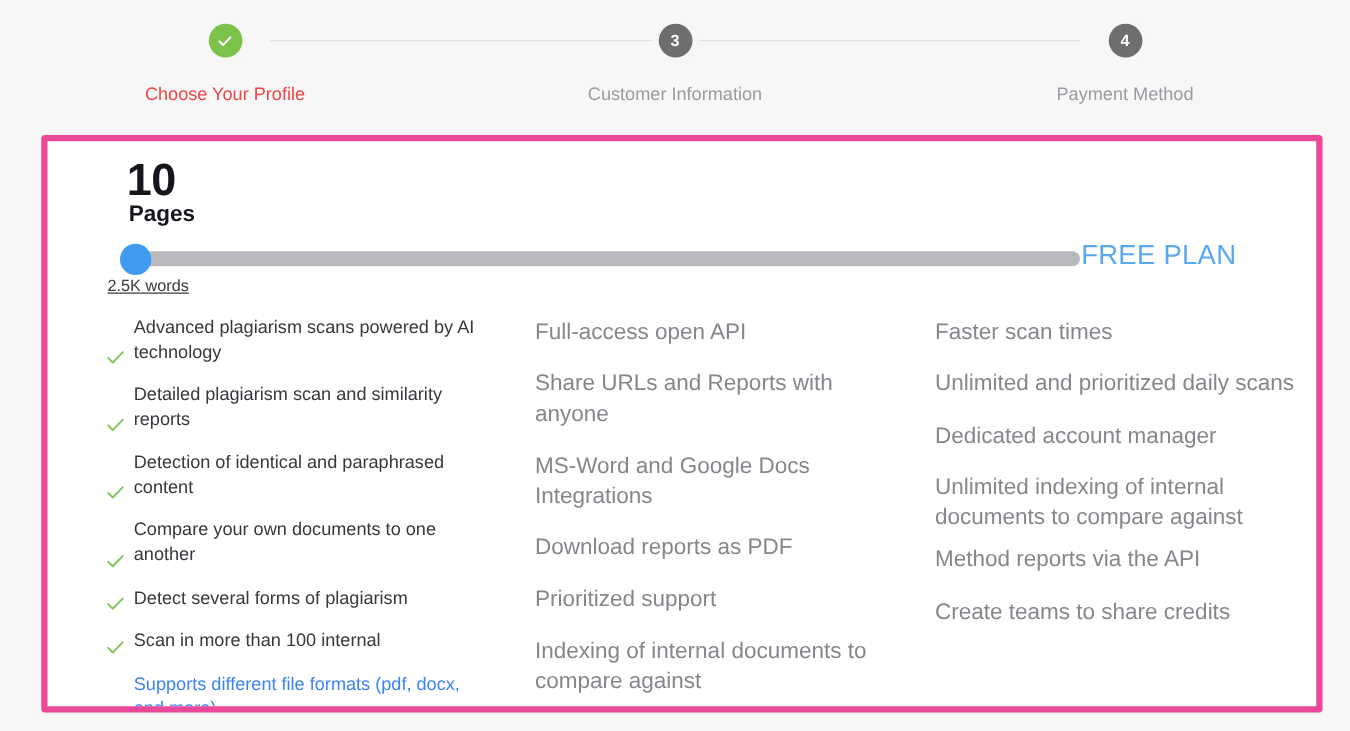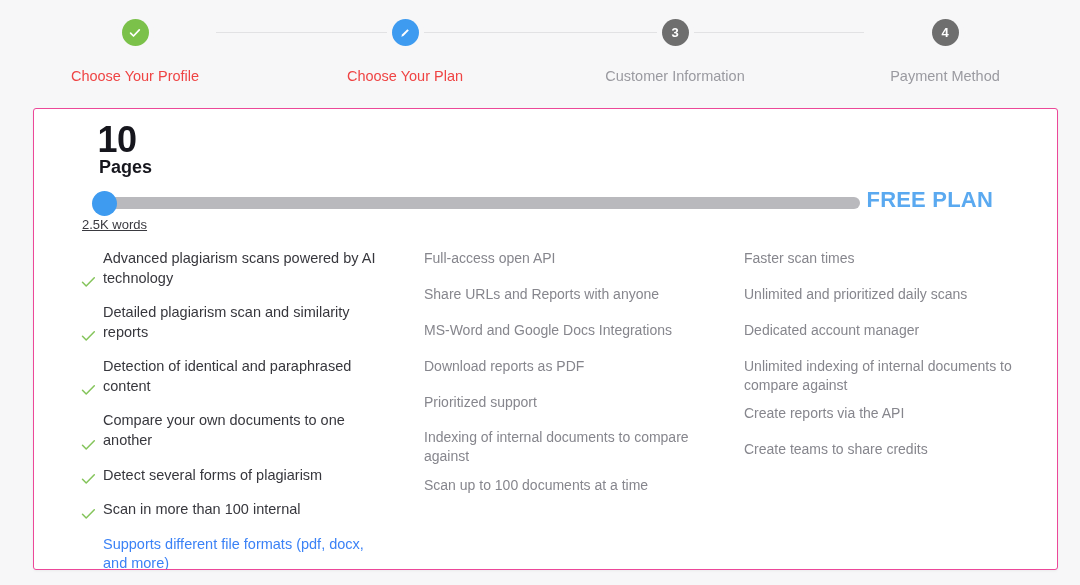--- a/index.html
+++ b/index.html
@@ -89,21 +89,21 @@
   .step-label.muted { color: #9a9aa0; }
 
   
   .card {
     position: absolute;
     left: 33px;
     top: 108px;
     width: 1025px;
     height: 462px;
     background: #ffffff;
-    border: 1px solid #ec4899;
+    border: 5px solid #ec4899;
     border-radius: 3px;
     box-shadow: 0 1px 3px rgba(0,0,0,0.05);
     overflow: hidden;
   }
 
   
   .plan-head {
     position: relative;
     padding: 14px 0 0 0;
   }
@@ -169,21 +169,21 @@
     font-size: 13px;
     color: #3a3a40;
     text-decoration: underline;
   }
 
   .plan-name {
     position: absolute;
     right: 64px;
     top: 78px;
     font-size: 22px;
-    font-weight: bold;
+    font-weight: normal;
     color: #5aa9f0;
     letter-spacing: 0.2px;
   }
 
   
   .features {
     position: absolute;
     left: 0;
     top: 140px;
     width: 100%;
@@ -216,21 +216,21 @@
   .feat-text {
     font-size: 14.5px;
     color: #37373d;
   }
 
   .feat.off .feat-text { color: #3b82f6; }
 
   .col-2 .feat, .col-3 .feat { margin-bottom: 17px; }
 
   .col-2 .feat-text, .col-3 .feat-text {
-    font-size: 14px;
+    font-size: 18px;
     color: #86868d;
   }
 
   .feat.tight { margin-bottom: 10px; }
 
   
   .watermark {
     position: absolute;
     right: 22px;
     bottom: 10px;
@@ -262,30 +262,20 @@
       <div class="step-circle done">
         <span>
           <svg width="14" height="14" viewBox="0 0 14 14">
             <path d="M2.6 7.2 L5.5 10 L11.3 3.9" fill="none" stroke="#ffffff" stroke-width="1.7" stroke-linecap="round" stroke-linejoin="round"></path>
           </svg>
         </span>
       </div>
       <div class="step-label">Choose Your Profile</div>
     </div>
 
-    <div class="step">
-      <div class="step-circle current">
-        <span>
-          <svg width="14" height="14" viewBox="0 0 14 14">
-            <path d="M3.3 10.7 L4.0 8.6 L9.4 3.2 L10.8 4.6 L5.4 10.0 Z" fill="#ffffff"></path>
-          </svg>
-        </span>
-      </div>
-      <div class="step-label">Choose Your Plan</div>
-    </div>
 
     <div class="step">
       <div class="step-circle pending">
         <span>3</span>
       </div>
       <div class="step-label muted">Customer Information</div>
     </div>
 
     <div class="step">
       <div class="step-circle pending">
@@ -404,21 +394,21 @@
       <div class="feat">
         <span class="feat-text">Unlimited and prioritized daily scans</span>
       </div>
       <div class="feat">
         <span class="feat-text">Dedicated account manager</span>
       </div>
       <div class="feat tight">
         <span class="feat-text">Unlimited indexing of internal documents to compare against</span>
       </div>
       <div class="feat">
-        <span class="feat-text">Create reports via the API</span>
+        <span class="feat-text">Method reports via the API</span>
       </div>
       <div class="feat">
         <span class="feat-text">Create teams to share credits</span>
       </div>
     </div>
 
   </div>
 
 </div>
 

